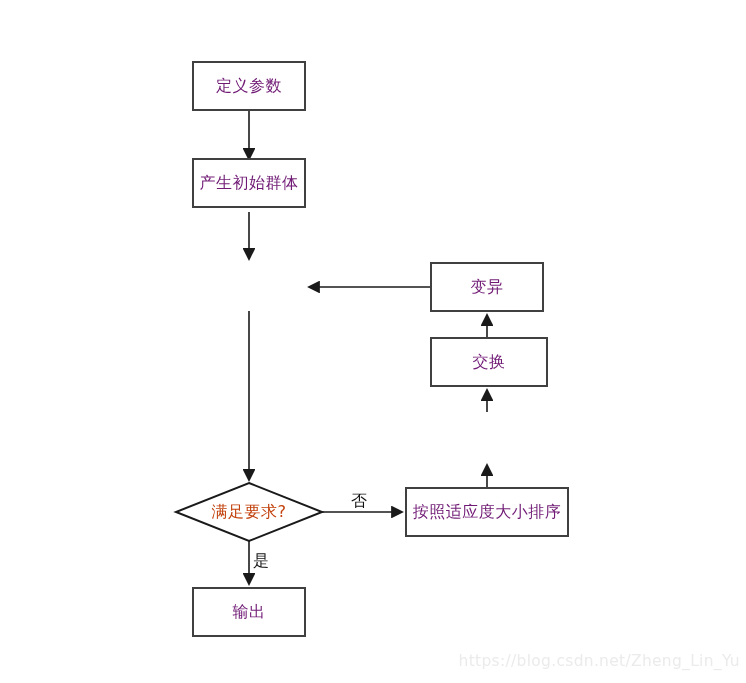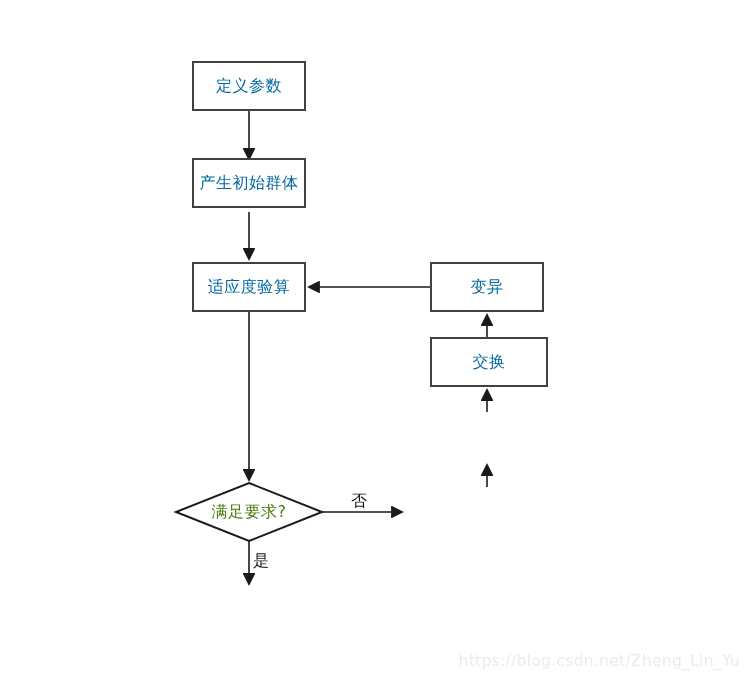--- a/index.html
+++ b/index.html
@@ -17,31 +17,31 @@
     width: 746px; height: 683px;
   }
   .node {
     position: absolute;
     box-sizing: border-box;
     background: #ffffff;
     border: 2px solid #404040;
     display: flex;
     align-items: center;
     justify-content: center;
-    color: #0369a1;
+    color: #701a75;
     font-size: 16px;
     letter-spacing: 0.5px;
     white-space: nowrap;
   }
   .diamond-label {
     position: absolute;
     display: flex;
     align-items: center;
     justify-content: center;
-    color: #4d7c0f;
+    color: #c2410c;
     font-size: 16px;
     letter-spacing: 0.5px;
     white-space: nowrap;
   }
   .edge-label {
     position: absolute;
     color: #111111;
     font-size: 16px;
     white-space: nowrap;
   }
@@ -80,34 +80,37 @@
   </svg>
 
   <div class="node" style="left:192px; top:61px; width:114px; height:50px">
     <span>定义参数</span>
   </div>
 
   <div class="node" style="left:192px; top:158px; width:114px; height:50px">
     <span>产生初始群体</span>
   </div>
 
-  <div class="node" style="left:192px; top:262px; width:114px; height:50px">
-    <span>适应度验算</span>
-  </div>
 
   <div class="node" style="left:430px; top:262px; width:114px; height:50px">
     <span>变异</span>
   </div>
 
   <div class="node" style="left:430px; top:337px; width:118px; height:50px">
     <span>交换</span>
   </div>
 
 
+  <div class="node" style="left:405px; top:487px; width:164px; height:50px">
+    <span>按照适应度大小排序</span>
+  </div>
 
+  <div class="node" style="left:192px; top:587px; width:114px; height:50px">
+    <span>输出</span>
+  </div>
 
   <div class="diamond-label" style="left:184px; top:497px; width:130px; height:30px">
     <span>满足要求?</span>
   </div>
 
   <div class="edge-label" style="left:351px; top:491px">否</div>
   <div class="edge-label" style="left:253px; top:551px">是</div>
 
   <div class="watermark">https://blog.csdn.net/Zheng_Lin_Yu</div>
 

